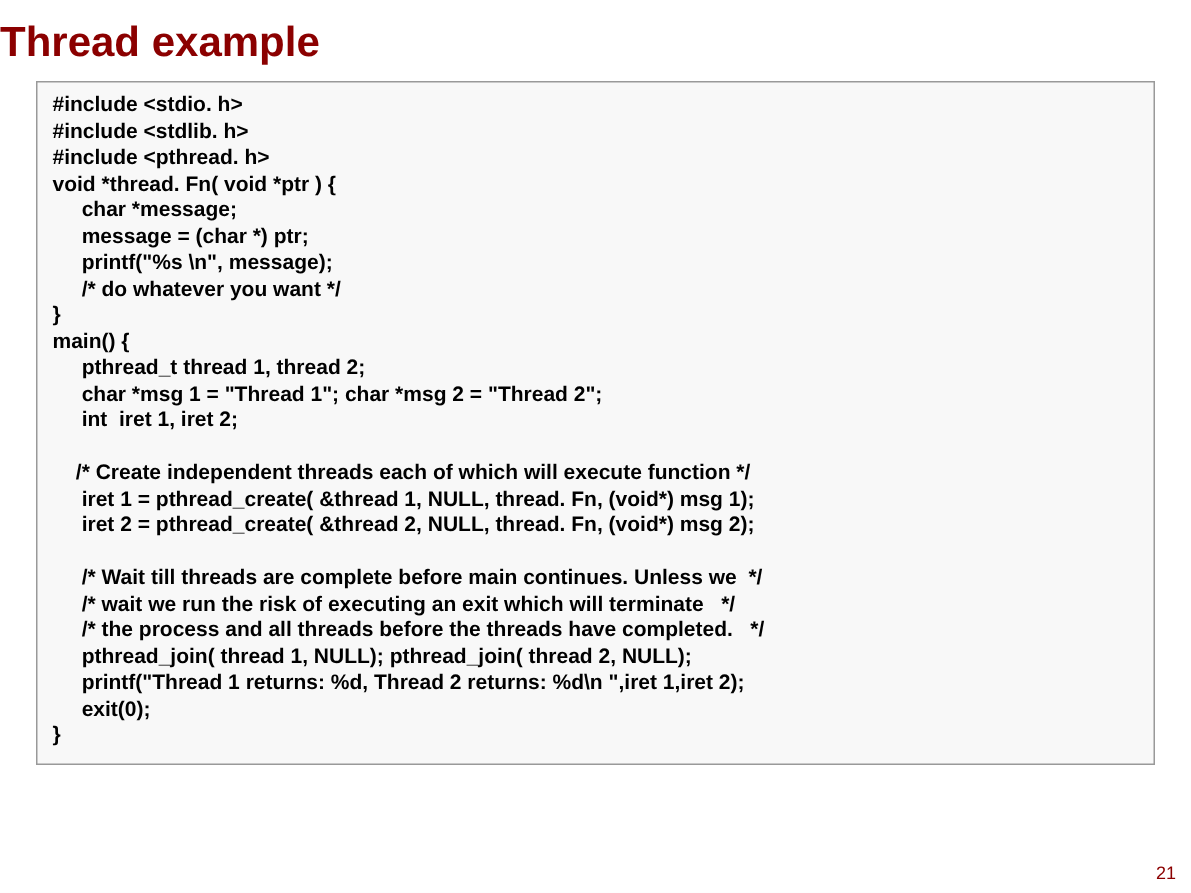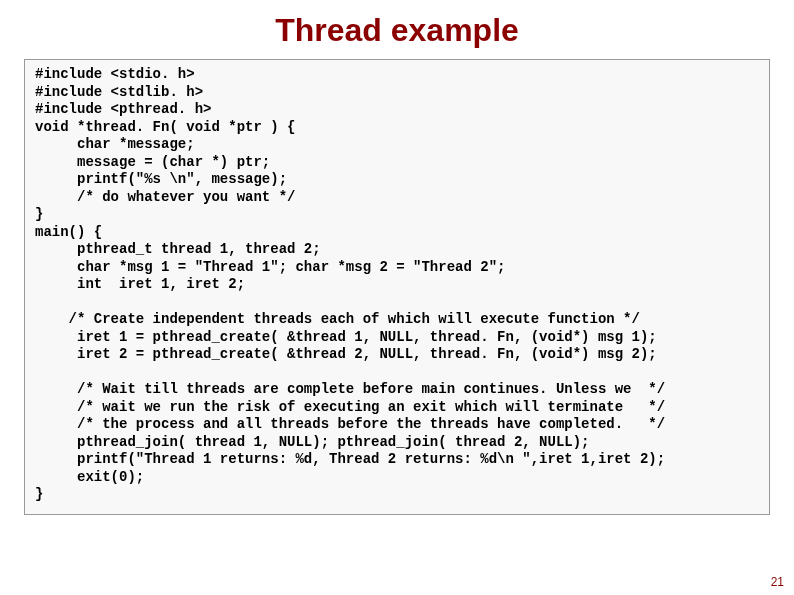--- a/index.html
+++ b/index.html
@@ -11,36 +11,36 @@
     font-family: Arial, Helvetica, sans-serif;
     overflow: hidden;
   }
   .slide {
     width: 794px;
     height: 595px;
     position: relative;
     box-sizing: border-box;
   }
   .title {
-    text-align: center;
+    text-align: left;
     color: #8b0000;
-    font-size: 32px;
+    font-size: 28px;
     font-weight: bold;
     padding-top: 12px;
     padding-bottom: 6px;
   }
   .code-box {
     margin: 4px 24px 0 24px;
     border: 1px solid #999;
     background: #f8f8f8;
     padding: 6px 10px 10px 10px;
     box-sizing: border-box;
   }
   .code {
-    font-family: Liberation Mono, monospace;
+    font-family: Liberation Sans, sans-serif;
     font-size: 14px;
     font-weight: bold;
     line-height: 1.25;
     white-space: pre;
     color: #000;
   }
   .pagenum {
     position: absolute;
     bottom: 6px;
     right: 10px;

